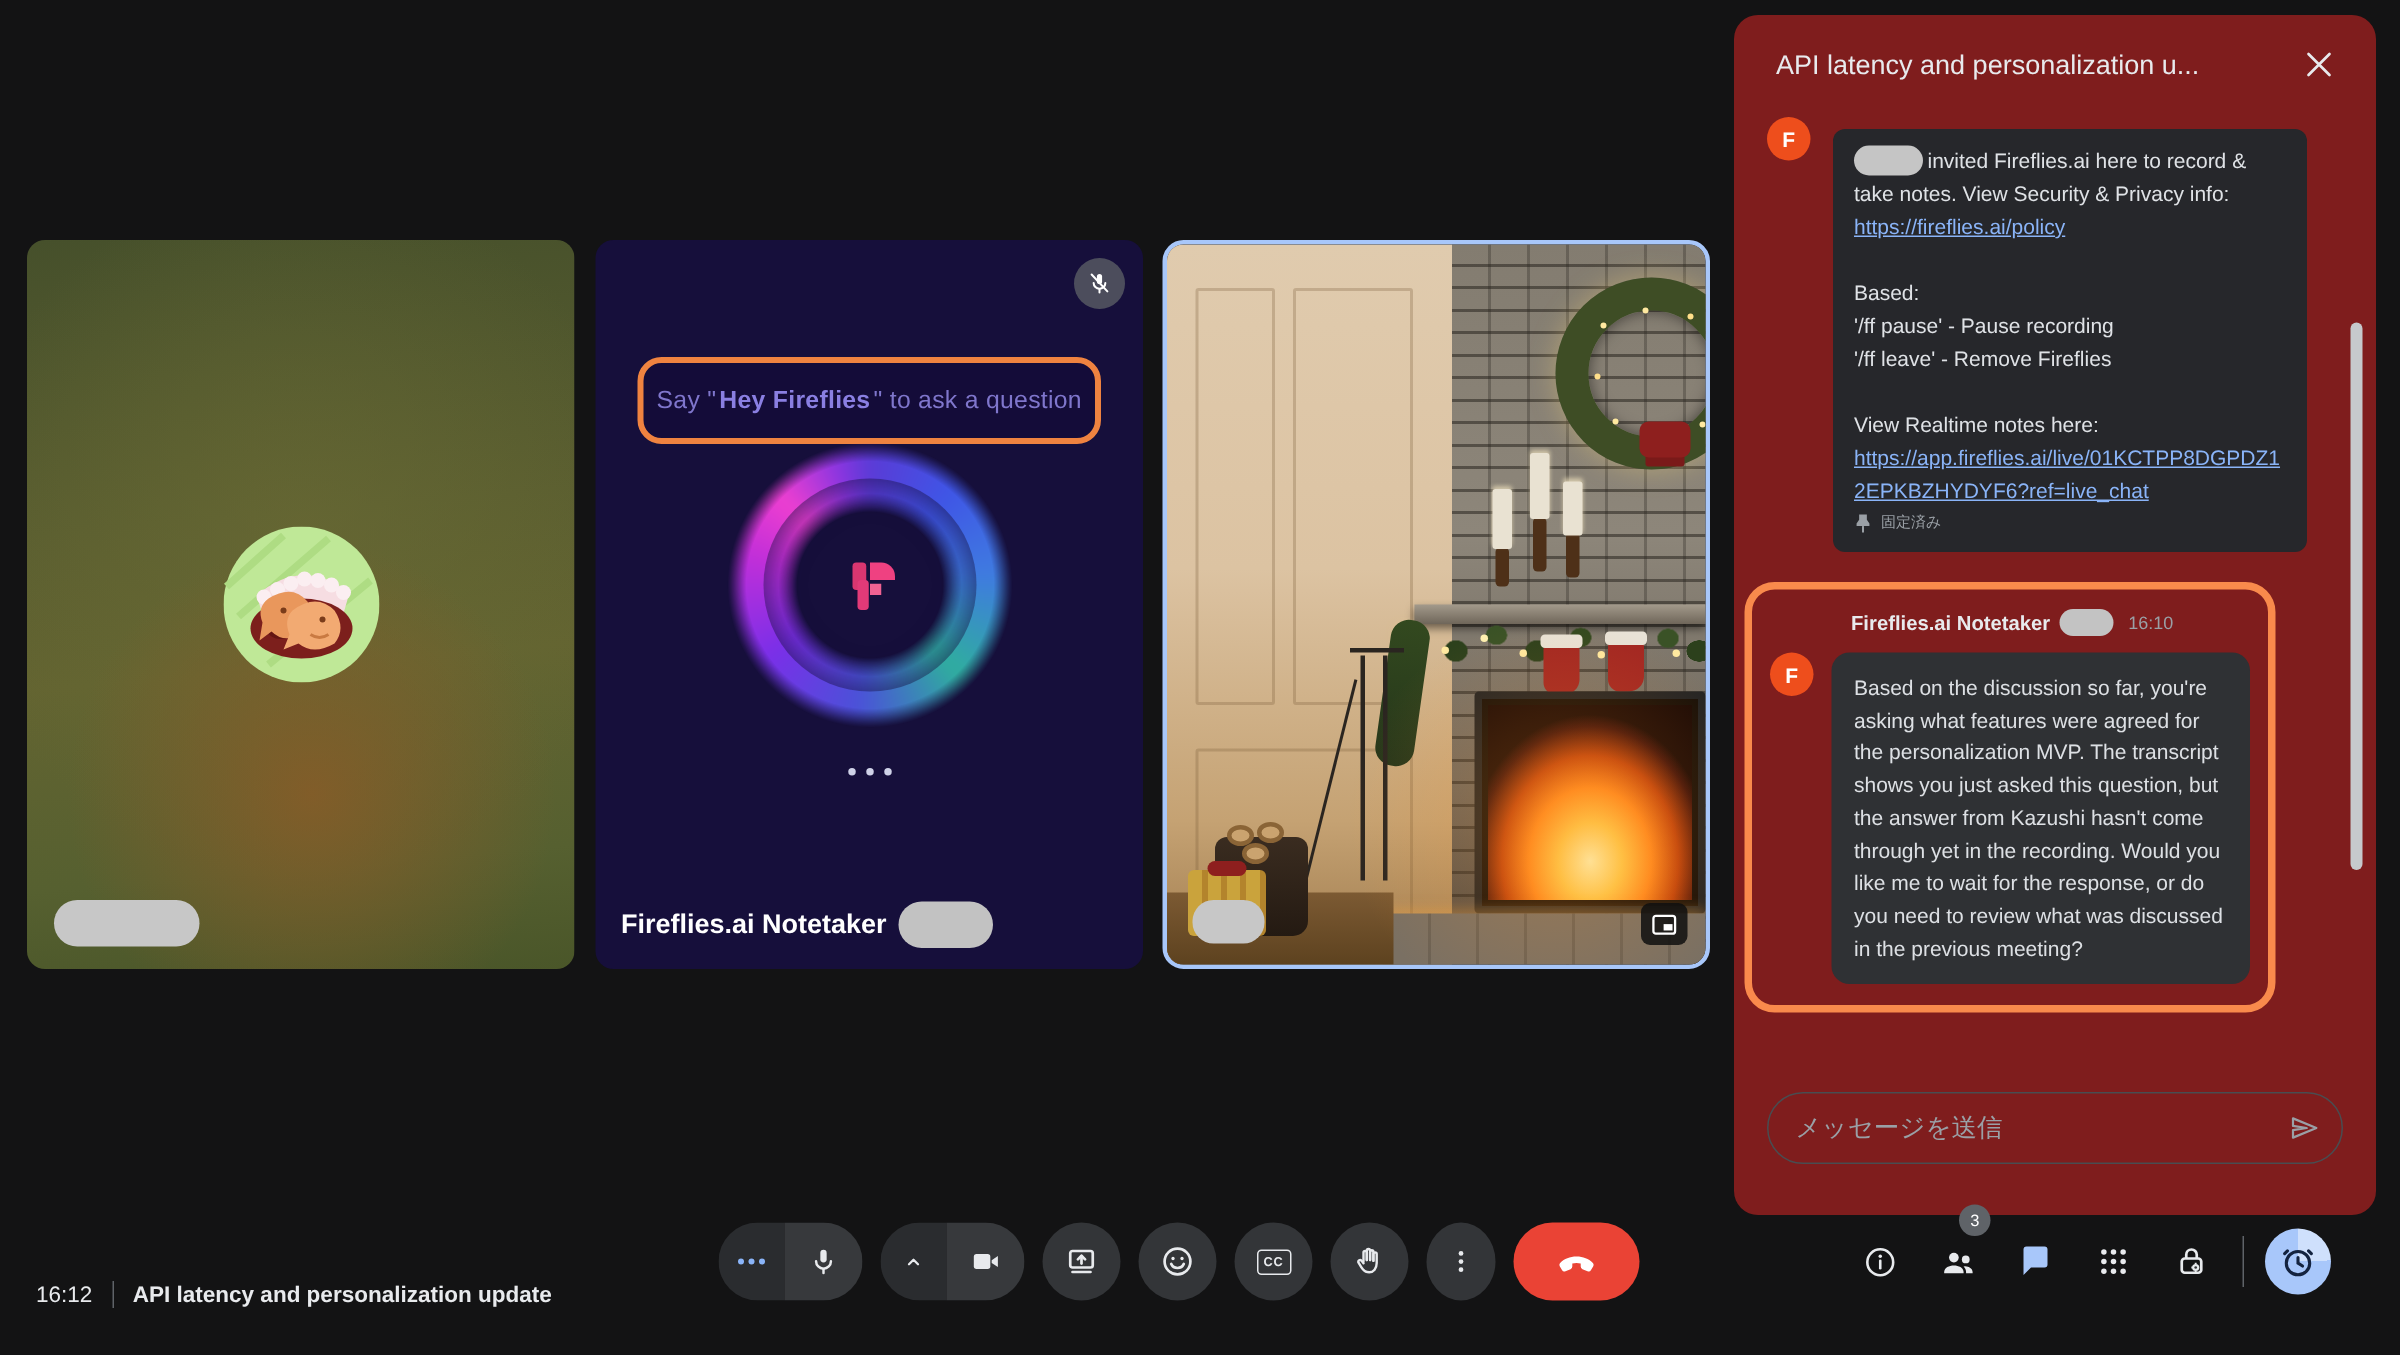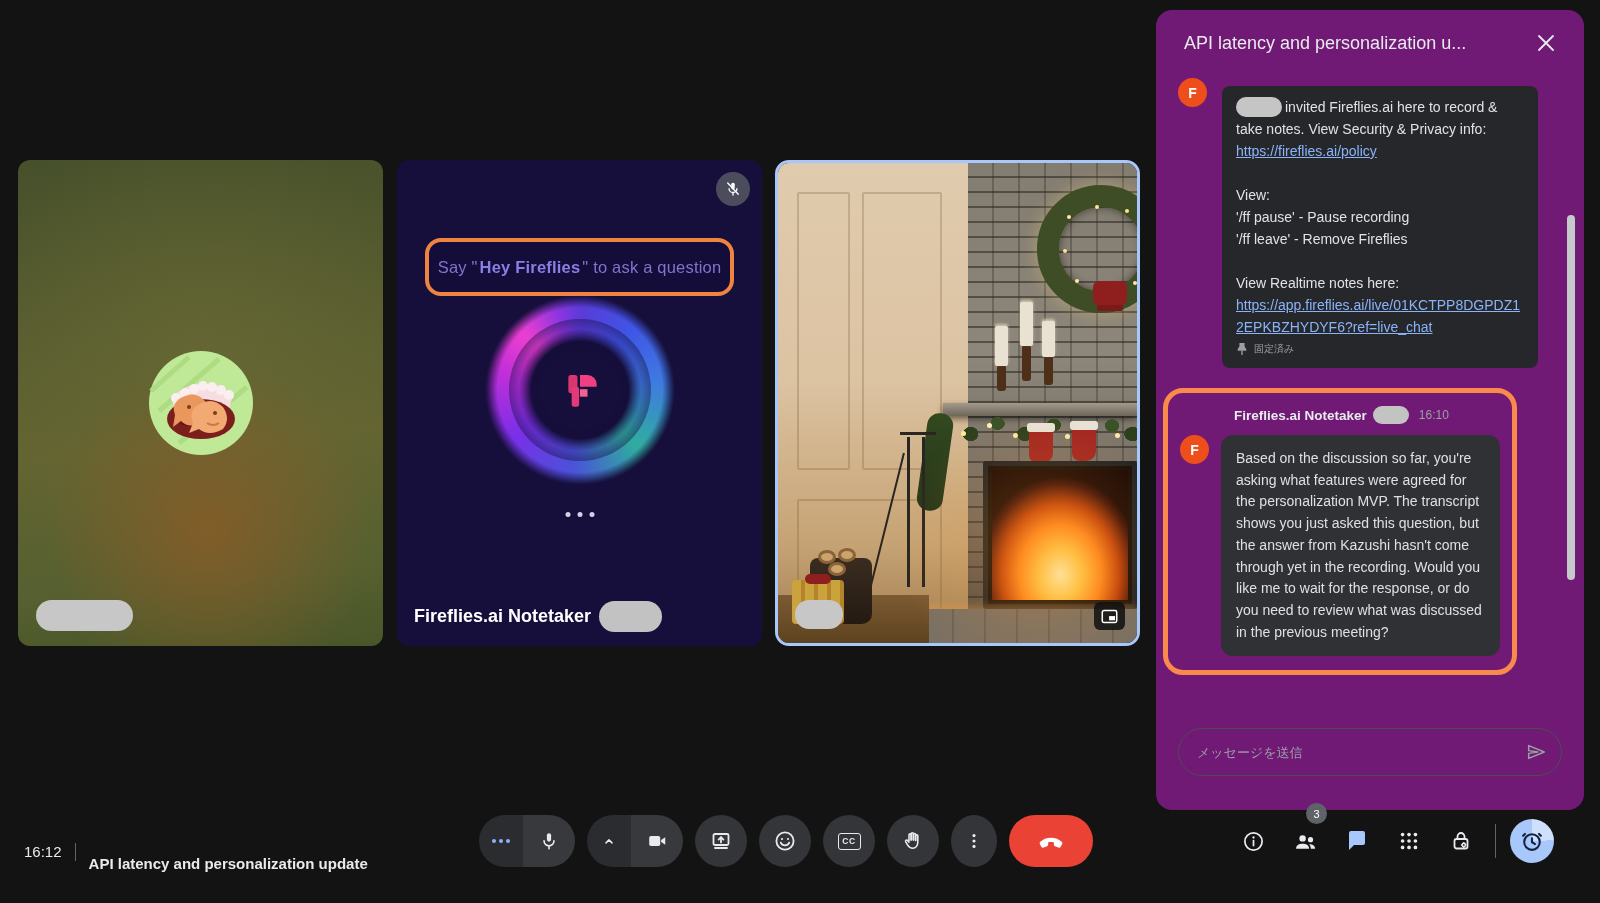--- a/index.html
+++ b/index.html
@@ -87,21 +87,21 @@
   .log { position:absolute; width:18px; height:14px; background:#caa36f; border-radius:50%; border:3px solid #8a6436; }
   .tool { position:absolute; background:#2a2520; }
   .gift { position:absolute; left:4%; bottom:4%; width:52px; height:44px; background:repeating-linear-gradient(90deg,#caa33c 0 9px,#b3842c 9px 13px); border-radius:4px; }
   .gift-bow { position:absolute; left:50%; top:-6px; transform:translateX(-50%); width:26px; height:10px; background:#8e1f1e; border-radius:5px; }
   .warm-glow { position:absolute; inset:0; background:radial-gradient(55% 40% at 72% 80%, rgba(255,150,40,.28), transparent 70%); }
   #tile-right .name-pill { left:17px; bottom:14px; width:48px; height:29px; border-radius:14px; }
   .pip-btn { position:absolute; right:12px; bottom:13px; width:31px; height:28px; background:rgba(15,15,15,.85); border-radius:6px;
     display:flex; align-items:center; justify-content:center; }
 
   
-  .chat-panel { position:absolute; left:1156px; top:10px; width:428px; height:800px; background:#701a75; border-radius:16px; }
+  .chat-panel { position:absolute; left:1156px; top:10px; width:428px; height:800px; background:#7f1d1d; border-radius:16px; }
   .chat-header { position:absolute; left:28px; right:18px; top:0; height:66px; display:flex; align-items:center; }
   .chat-title { font-size:18px; color:#e8eaed; white-space:nowrap; overflow:hidden; flex:1; }
   .close-btn { width:40px; height:40px; display:flex; align-items:center; justify-content:center; border-radius:50%; }
   .chat-scroll { position:absolute; left:0; right:0; top:66px; height:648px; overflow:hidden; padding:10px 0 0 0; }
   .msg1 { position:relative; padding:0 46px 0 66px; margin-top:0; }
   .msg-avatar { position:absolute; left:22px; top:-8px; width:29px; height:29px; border-radius:50%; background:#ee4e1c;
     color:#fff; font-size:14px; font-weight:700; display:flex; align-items:center; justify-content:center; }
   .bubble1 { background:#26272b; border-radius:8px; padding:10px 14px 8px; font-size:14px; line-height:22px; color:#dfe2e6; }
   .inline-pill { display:inline-block; width:46px; height:20px; border-radius:10px; background:#c5c5c5; vertical-align:-5px; margin-right:3px; }
   .chat-link { color:#8ab4f8; text-decoration:underline; word-break:break-all; display:inline-block; }
@@ -112,25 +112,25 @@
   .msg2-name { font-size:13.5px; font-weight:700; color:#e8eaed; }
   .msg2-pill { width:36px; height:18px; border-radius:9px; background:#c3c3c3; }
   .msg2-time { font-size:12px; color:#9aa0a6; margin-left:4px; }
   .msg2-row { display:flex; gap:12px; margin-top:8px; }
   .msg2-avatar { flex:0 0 29px; width:29px; height:29px; border-radius:50%; background:#ee4e1c; color:#fff; font-size:14px; font-weight:700;
     display:flex; align-items:center; justify-content:center; }
   .bubble2 { background:#2f3134; border-radius:12px; padding:13px 15px; font-size:14px; line-height:21.7px; color:#dde0e4; }
   .chat-scrollbar { position:absolute; right:9px; top:205px; width:8px; height:365px; border-radius:4px; background:#c6c9cc; }
   .chat-input-row { position:absolute; left:22px; right:22px; top:718px; height:48px; border:1.5px solid #494d51; border-radius:26px;
     display:flex; align-items:center; padding:0 14px 0 18px; }
-  .chat-input { flex:1; background:transparent; border:none; outline:none; color:#e8eaed; font-size:13px; font-family:Liberation Sans, sans-serif; }
+  .chat-input { flex:1; background:transparent; border:none; outline:none; color:#e8eaed; font-size:17px; font-family:Liberation Serif, serif; }
   .chat-input::placeholder { color:#9aa0a6; }
 
   
-  .bar-left { position:absolute; left:24px; top:831px; display:flex; align-items:center; gap:13px; }
+  .bar-left { position:absolute; left:24px; top:831px; display:flex; align-items:flex-end; gap:13px; }
   .bar-time { font-size:15px; color:#e8eaed; }
   .bar-divider { width:1px; height:18px; background:#5f6368; }
   .bar-title { font-size:15px; font-weight:700; color:#e8eaed;margin-top:24px; }
   .controls { position:absolute; left:786px; top:815px; transform:translateX(-50%); display:flex; align-items:center; gap:12px; }
   .ctl-pill { display:flex; height:52px; border-radius:26px; overflow:hidden; }
   .ctl-seg-a { width:44px; background:#2a2c2f; display:flex; align-items:center; justify-content:center; }
   .ctl-seg-b { width:52px; background:#37393c; display:flex; align-items:center; justify-content:center; }
   .ctl-circle { width:52px; height:52px; border-radius:50%; background:#333538; display:flex; align-items:center; justify-content:center; }
   .blue-dots { display:flex; gap:3px; }
   .blue-dots i { width:4px; height:4px; border-radius:50%; background:#8ab4f8; }
@@ -275,21 +275,21 @@
   </div>
 
   <div class="chat-scroll">
 
     <div class="msg1">
       <div class="msg-avatar">F</div>
       <div class="bubble1">
         <span class="inline-pill"></span><span>invited Fireflies.ai here to record &amp; take notes. View Security &amp; Privacy info:</span><br>
         <span class="chat-link">https://fireflies.ai/policy</span>
         <div class="spacer"></div>
-        <span>View:</span><br>
+        <span>Based:</span><br>
         <span>'/ff pause' - Pause recording</span><br>
         <span>'/ff leave' - Remove Fireflies</span>
         <div class="spacer"></div>
         <span>View Realtime notes here:</span><br>
         <span class="chat-link">https://app.fireflies.ai/live/01KCTPP8DGPDZ12EPKBZHYDYF6?ref=live_chat</span>
         <div class="pin-row">
           <svg width="12" height="14" viewBox="0 0 14 16">
             <path d="M4 1 h6 v4 l2 3 v2 H2 V8 l2 -3 Z" fill="#9aa0a6"></path>
               <line x1="7" y1="10" x2="7" y2="15" stroke="#9aa0a6" stroke-width="1.6"></line>
           </svg>

